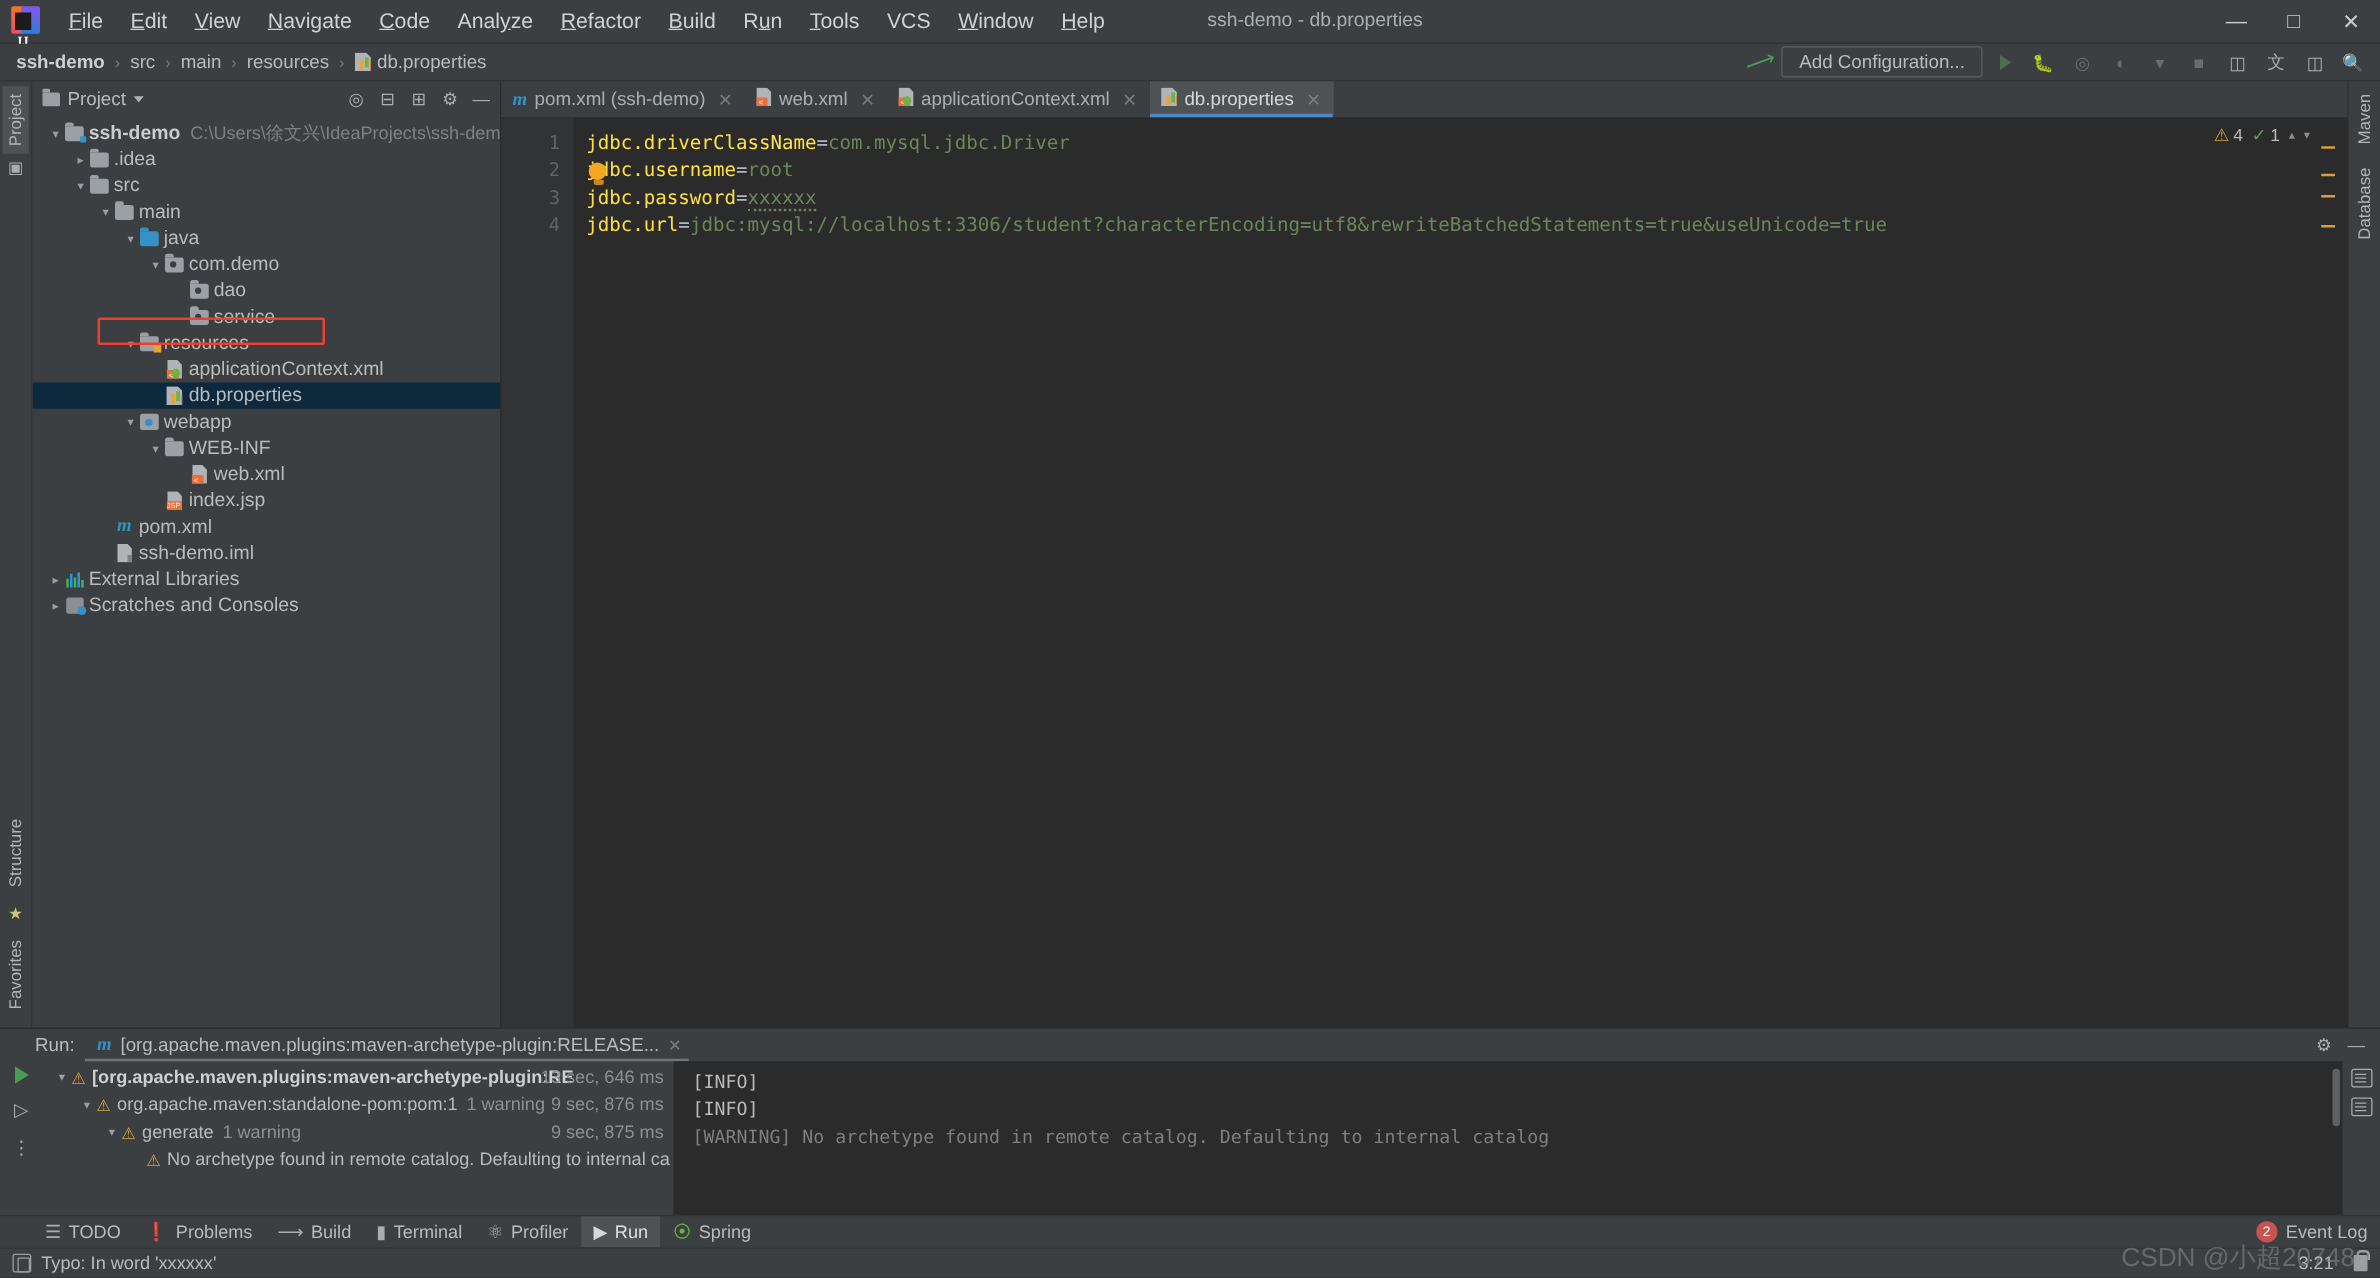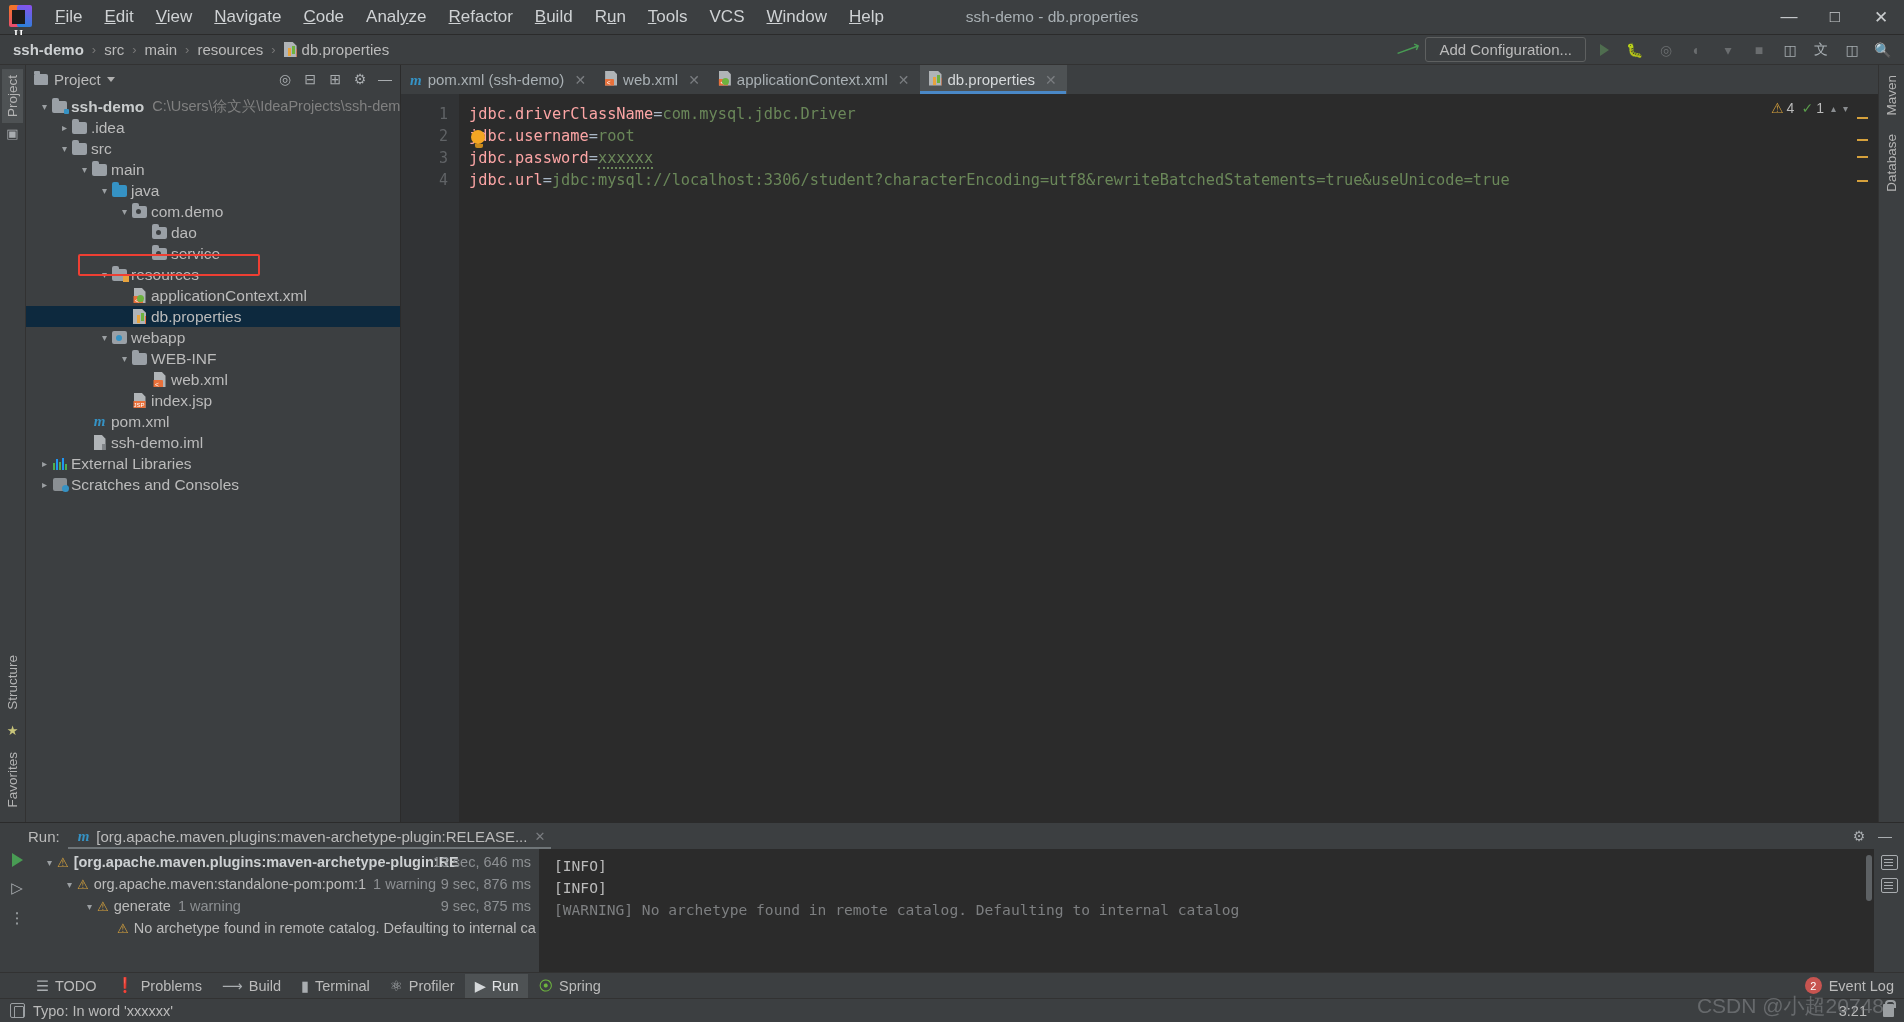--- a/index.html
+++ b/index.html
@@ -148,21 +148,21 @@
   .gutter {
     width:58px; flex:0 0 58px; background:#313335; text-align:right; padding-top:9px;
     font-family:"DejaVu Sans Mono", monospace; font-size:15px; color:#606366; user-select:none;
   }
   .gutter .ln { height:22px; line-height:22px; padding-right:11px; }
   .codearea {
     flex:1 1 auto; padding-top:9px; position:relative; overflow:hidden;
     font-family:"DejaVu Sans Mono", monospace; font-size:15.3px;
   }
   .cline { height:22px; line-height:22px; padding-left:10px; white-space:pre; }
-  .k-txt { color:#fca5a5; }
+  .k-txt { color:#fde047; }
   .k-val { color:#6a8759; }
   .k-eq  { color:#a9b7c6; }
   .typo { border-bottom:2px dotted #6a8759;margin-top:20px; }
   .bulb { position:absolute; width:15px;height:18px; }
   .bulb .glass { width:14px;height:14px;border-radius:50%;background:#f5a623; }
   .bulb .base { width:8px;height:4px;background:#c98a1d;margin:0 auto;border-radius:0 0 2px 2px; }
 
   
   .inspect { position:absolute; right:30px; top:6px; display:flex; align-items:center; gap:7px; font-size:14px; }
   .insp-w { color:#bbbbbb; display:flex; align-items:center; gap:3px; }

